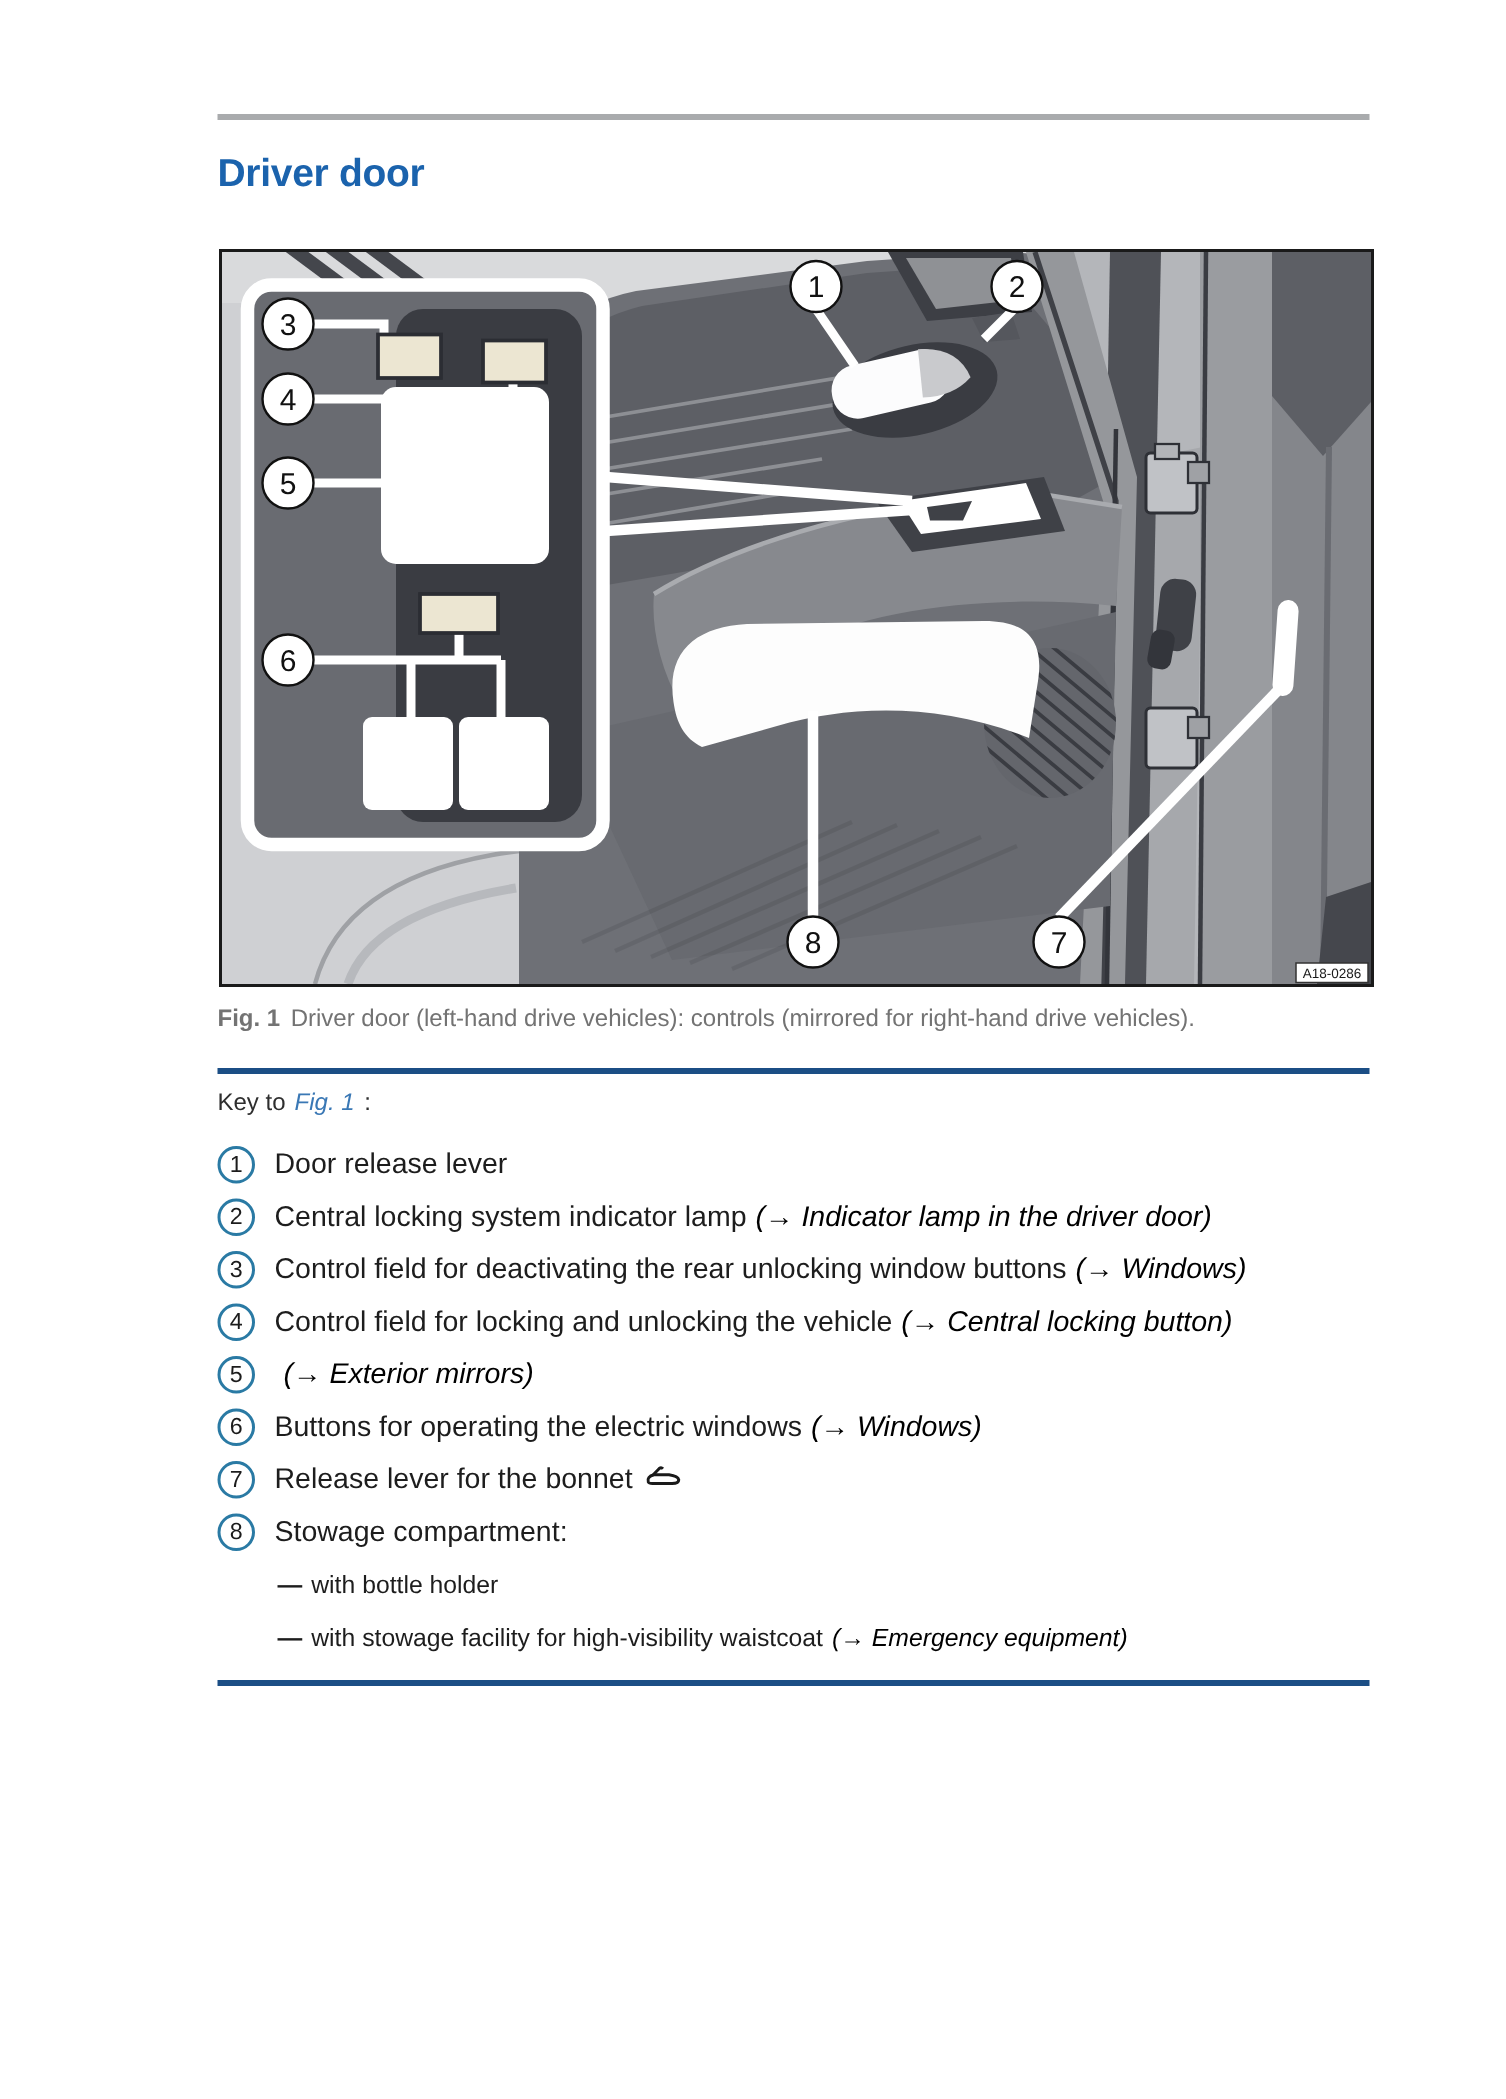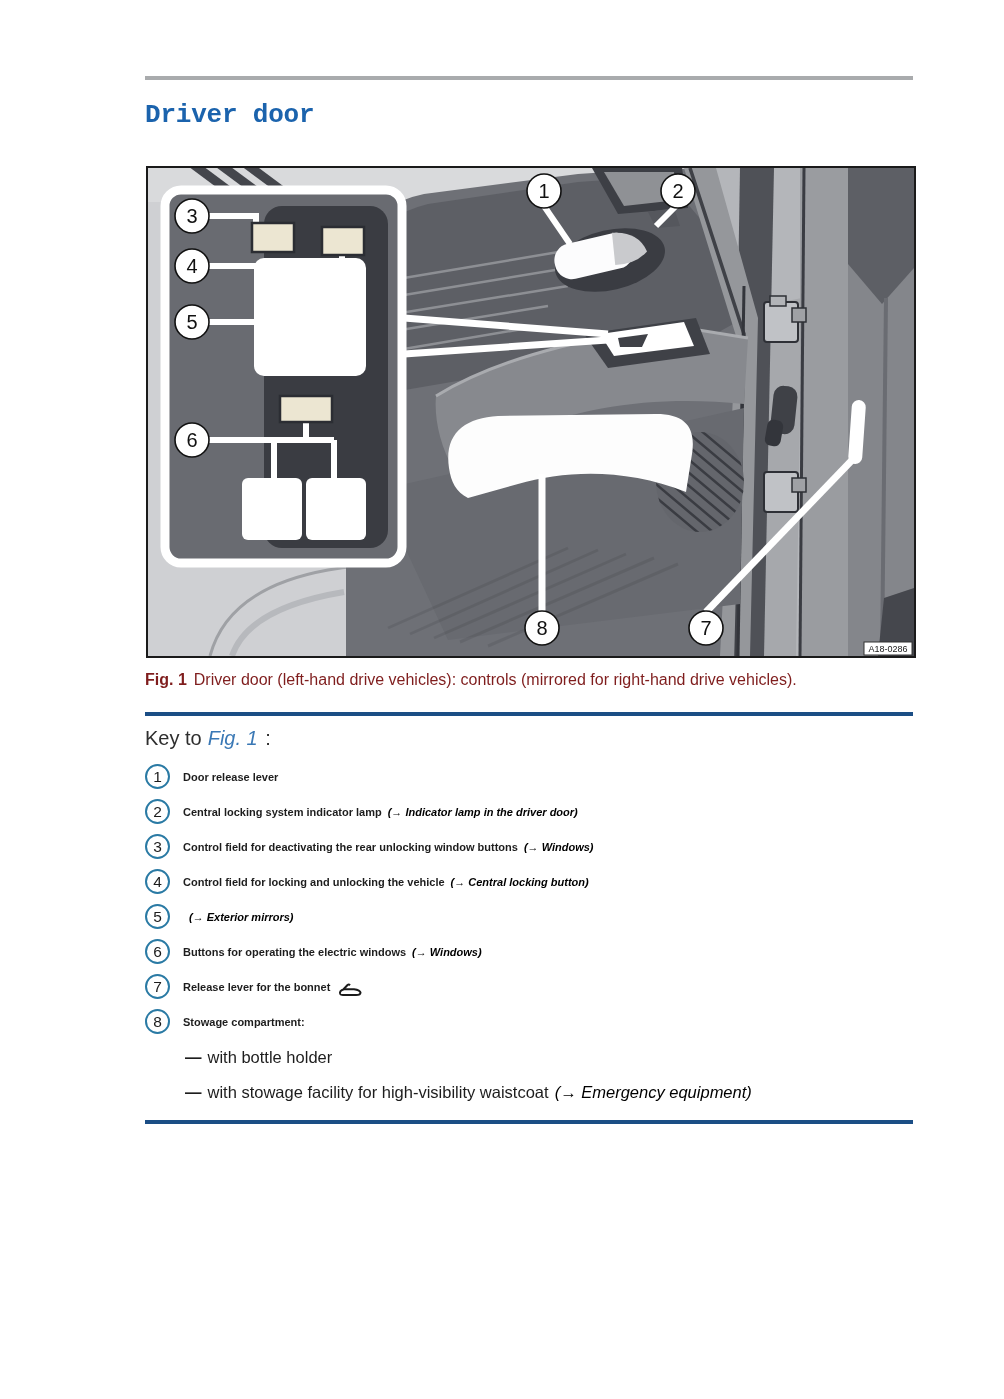--- a/index.html
+++ b/index.html
@@ -15,65 +15,65 @@
     height: 1399px;
     background: #ffffff;
     overflow: hidden;
   }
   .rule-top {
     position: absolute; left: 145px; top: 76px;
     width: 768px; height: 4px; background: #a9abad;
   }
   .page-title {
     position: absolute; left: 145px; top: 100px;
-    font-size: 26px; font-weight: 700; letter-spacing: -0.2px; font-family: Liberation Mono, monospace;
+    font-size: 26px; font-weight: 700; letter-spacing: -0.2px;
   }
   .figure-box {
     position: absolute; left: 146px; top: 166px;
     width: 770px; height: 492px;
     border: 2px solid #1a1a1a;
     background: #cfd0d3;
   }
   .figure-box svg { display: block; width: 100%; height: 100%; }
   .fig-caption {
     position: absolute; left: 145px; top: 669px;
-    width: 775px; font-size: 16px; color: #7f1d1d; line-height: 22px;
+    width: 775px; font-size: 16px; color: #737373; line-height: 22px;
   }
   .cap-label { font-weight: 700; margin-right: 7px; }
   .rule-mid {
     position: absolute; left: 145px; top: 712px;
     width: 768px; height: 4px;
   }
   .rule-bottom {
     position: absolute; left: 145px; top: 1120px;
     width: 768px; height: 4px;
   }
   .key-intro {
     position: absolute; left: 145px; top: 727px;
-    font-size: 20px; color: #2e2e2e;
+    font-size: 16px; color: #2e2e2e;
   }
   .fig-link { font-style: italic; margin: 0 2px 0 6px; }
   .key-list {
     position: absolute; left: 145px; top: 764px;
     width: 780px; list-style: none;
   }
   .key-item {
     display: flex; align-items: flex-start;
     height: 26px; margin-bottom: 9px;
   }
   .num-circle {
     flex: 0 0 auto;
     width: 25px; height: 25px; border-radius: 50%;
     border: 2px solid #2a7aa4; background: #ffffff;
     display: inline-flex; align-items: center; justify-content: center;
     font-size: 15.5px; color: #1c1c1c; margin-right: 13px;
   }
   .item-text {
-    font-size: 11px; color: #1d1d1d; line-height: 26px;
-    display: inline-flex; align-items: center; white-space: nowrap; font-weight: bold;
+    font-size: 19px; color: #1d1d1d; line-height: 26px;
+    display: inline-flex; align-items: flex-start; white-space: nowrap;
   }
   .ref { font-style: italic; margin-left: 6px; color: #000000; }
   .ref:empty { margin-left: 0; }
   .bonnet-ic { margin: 0 2px 0 8px; position: relative; top: 3px; }
   .sub-list { list-style: none; margin: 9px 0 0 40px; }
   .sub-item {
     display: flex; align-items: baseline;
     height: 26px; margin-bottom: 9px;
     font-size: 16.5px; color: #1d1d1d; line-height: 26px; white-space: nowrap;
   }

